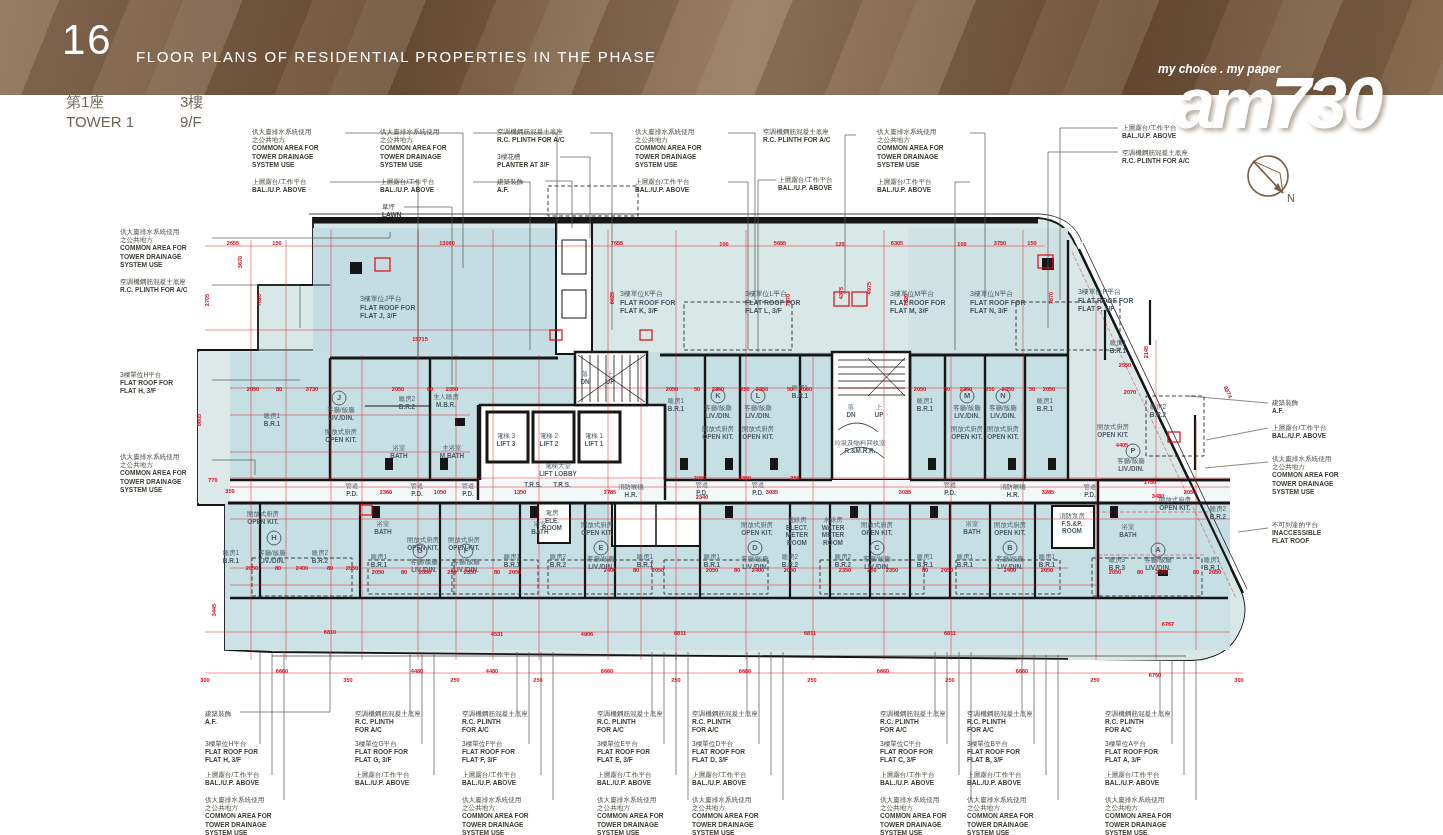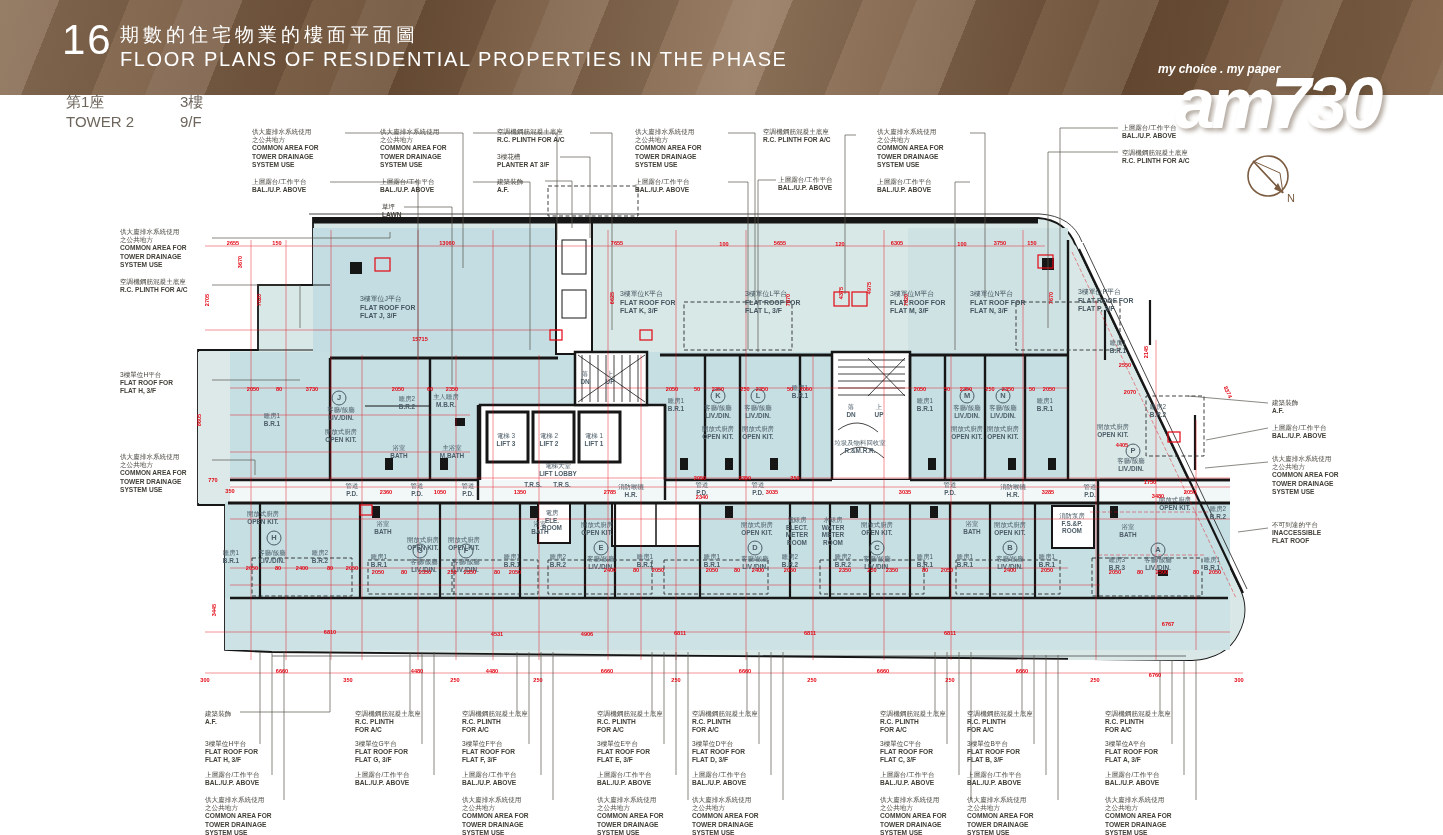--- a/index.html
+++ b/index.html
@@ -5,21 +5,21 @@
   html,body{margin:0;padding:0;}
   body{width:1443px;height:835px;position:relative;overflow:hidden;background:#ffffff;
        font-family:"Liberation Sans",sans-serif;}
   
   .header{position:absolute;left:0;top:0;width:1443px;height:95px;
     background:
       repeating-linear-gradient(112deg,rgba(255,255,255,.10) 0 55px,rgba(0,0,0,.08) 55px 120px,rgba(255,255,255,.04) 120px 170px),
       linear-gradient(100deg,#8a6e55 0%,#6d4f36 28%,#95785e 52%,#6a4c33 78%,#826449 100%);}
   .sec-no{position:absolute;left:62px;top:16px;font-size:42px;color:#fff;font-weight:400;letter-spacing:2px;}
   .title-zh{position:absolute;left:120px;top:22px;font-size:19px;color:#fff;letter-spacing:4px;}
-  .title-en{position:absolute;left:120px;top:48px;font-size:20px;color:#fff;letter-spacing:1.6px;}
+  .title-en{position:absolute;left:136px;top:48px;font-size:15px;color:#fff;letter-spacing:1.6px;}
   .logo{position:absolute;left:1150px;top:16px;width:270px;height:130px;}
   .logo-tag{position:absolute;left:8px;top:46px;color:#fff;font-size:12px;font-style:italic;font-weight:700;}
   .logo-name{position:absolute;left:25px;top:46px;color:#fff;font-size:72px;font-weight:700;font-style:italic;
     letter-spacing:-4px;text-shadow:3px 3px 4px rgba(90,70,50,.45);}
   .tower{position:absolute;top:92px;color:#6e665c;font-size:15px;line-height:20px;}
   .tower.t1{left:66px;} .tower.t2{left:180px;}
   
   .plan{position:absolute;left:0;top:0;width:1443px;height:835px;}
   svg{position:absolute;left:0;top:0;}
   .lbl{position:absolute;white-space:pre-line;}
@@ -37,31 +37,30 @@
   .dim{color:#e30613;font-size:5.6px;font-weight:700;transform:translate(-50%,-50%);}
   .dim.v{transform:translate(-50%,-50%) rotate(-90deg);}
   .dim.d{transform:translate(-50%,-50%) rotate(65deg);}
   .north-n{color:#7b5c40;font-size:11px;font-weight:400;}
 </style>
 </head>
 <body>
 
 <div class="header">
   <div class="sec-no">16</div>
-  <div class="title-zh">期數的住宅物業的樓面平面圖</div>
   <div class="title-en">FLOOR PLANS OF RESIDENTIAL PROPERTIES IN THE PHASE</div>
 </div>
 <div class="logo">
   <div class="logo-tag">my choice . my paper</div>
   <div class="logo-name">am730</div>
 </div>
 
 <div class="tower t1">
   <div>第1座</div>
-  <div>TOWER 2</div>
+  <div>TOWER 1</div>
 </div>
 <div class="tower t2">
   <div>3樓</div>
   <div>9/F</div>
 </div>
 
 <div class="plan" id="plan">
 <svg width="1443" height="835" viewBox="0 0 1443 835">
 
   <g>

